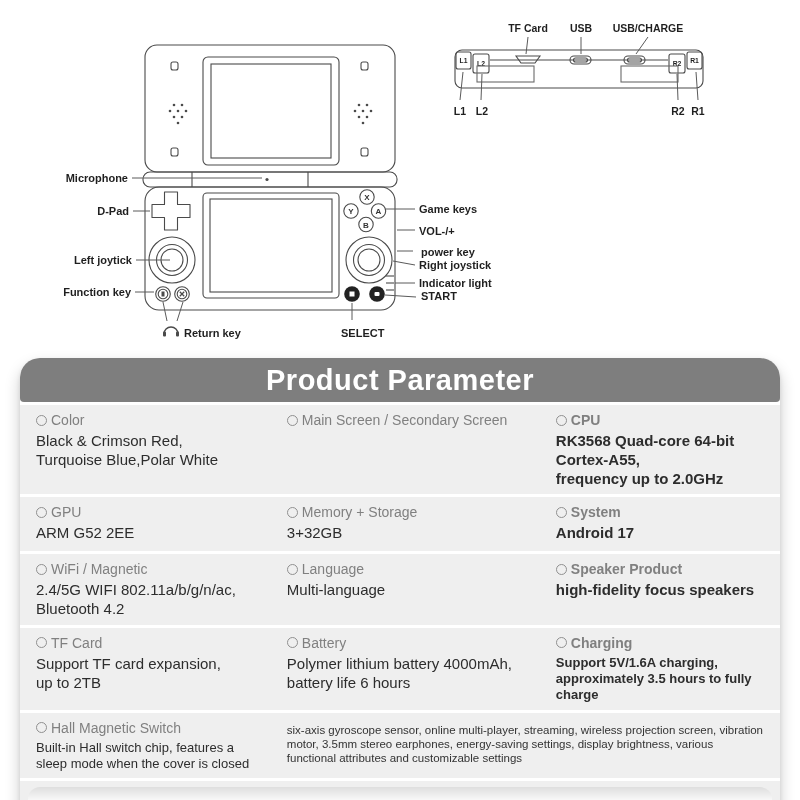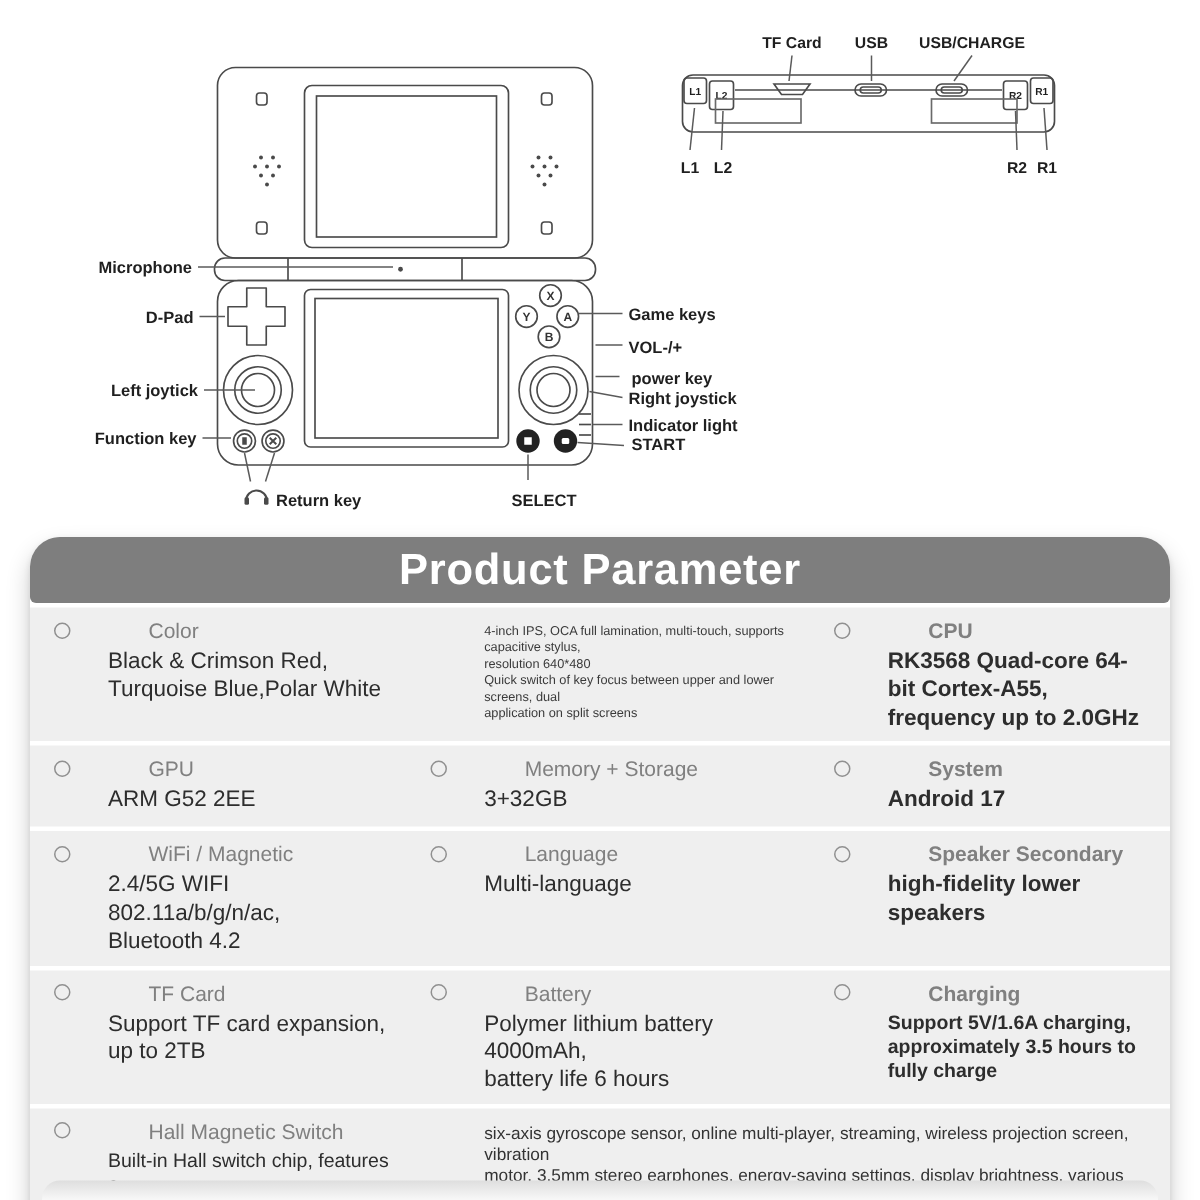--- a/index.html
+++ b/index.html
@@ -23,29 +23,28 @@
   }
   .spec-title{color:#ffffff;font-size:29px;font-weight:700;letter-spacing:0.5px;}
   .spec-row{background:#efefef;display:flex;}
   .spec-row:last-child{border-radius:0 0 16px 16px;}
   .cell{padding:7px 10px 6px 16px;box-sizing:border-box;}
   .col1{width:33%;}
   .col2{width:35.4%;}
   .col3{width:31.6%;font-weight:bold;}
   .span2{width:67%;}
   .span3{width:100%;}
-  .cell-label{display:flex;align-items:center;color:#808080;font-size:14px;gap:48px;}
+  .cell-label{display:flex;align-items:center;color:#808080;font-size:14px;}
   .bullet{
     display:inline-block;width:9px;height:9px;border:1.2px solid #909090;
     border-radius:50%;margin-right:4px;flex:0 0 auto;background:transparent;
   }
   .cell-value{
     margin-top:4px;color:#2d2d2d;font-size:15px;line-height:1.25;
     white-space:pre-line;
-    margin-left:36px;
   }
   .cell-value.xs{font-size:8.5px;line-height:1.3;margin-top:3px;color:#3a3a3a;}
   .cell-value.s{font-size:11.5px;line-height:1.22;margin-top:3px;color:#333333;}
   .cell-value.sm{font-size:13px;}
 
   
   .next-section-edge{
     position:absolute;left:28px;right:28px;bottom:0;height:13px;
     border-radius:12px 12px 0 0;
     background:linear-gradient(to bottom,#dedede,#f8f8f8);
@@ -237,24 +236,24 @@
   <div class="spec-row" style="min-height:70px;">
     <div class="cell col1">
       <div class="cell-label">
           <span class="bullet"></span>
           <span>Color</span>
         </div>
       <div class="cell-value">Black &amp; Crimson Red,
 Turquoise Blue,Polar White</div>
     </div>
     <div class="cell col2">
-      <div class="cell-value xs">4-inch IPS, OCA full lamination, multi-touch, supports capacitive stylus,
-resolution 640*480
-Quick switch of key focus between upper and lower screens, dual
-application on split screens</div>
+      <div class="cell-label">
+          <span class="bullet"></span>
+          <span>Main Screen / Secondary Screen</span>
+        </div>
     </div>
     <div class="cell col3">
       <div class="cell-label">
           <span class="bullet"></span>
           <span>CPU</span>
         </div>
       <div class="cell-value">RK3568 Quad-core 64-bit Cortex-A55,
 frequency up to 2.0GHz</div>
     </div>
   </div>
@@ -295,23 +294,23 @@
     <div class="cell col2">
       <div class="cell-label">
           <span class="bullet"></span>
           <span>Language</span>
         </div>
       <div class="cell-value">Multi-language</div>
     </div>
     <div class="cell col3">
       <div class="cell-label">
           <span class="bullet"></span>
-          <span>Speaker Secondary</span>
-        </div>
-      <div class="cell-value">high-fidelity lower speakers</div>
+          <span>Speaker Product</span>
+        </div>
+      <div class="cell-value">high-fidelity focus speakers</div>
     </div>
   </div>
 
   <div class="spec-row" style="min-height:56px;">
     <div class="cell col1">
       <div class="cell-label">
           <span class="bullet"></span>
           <span>TF Card</span>
         </div>
       <div class="cell-value">Support TF card expansion,

